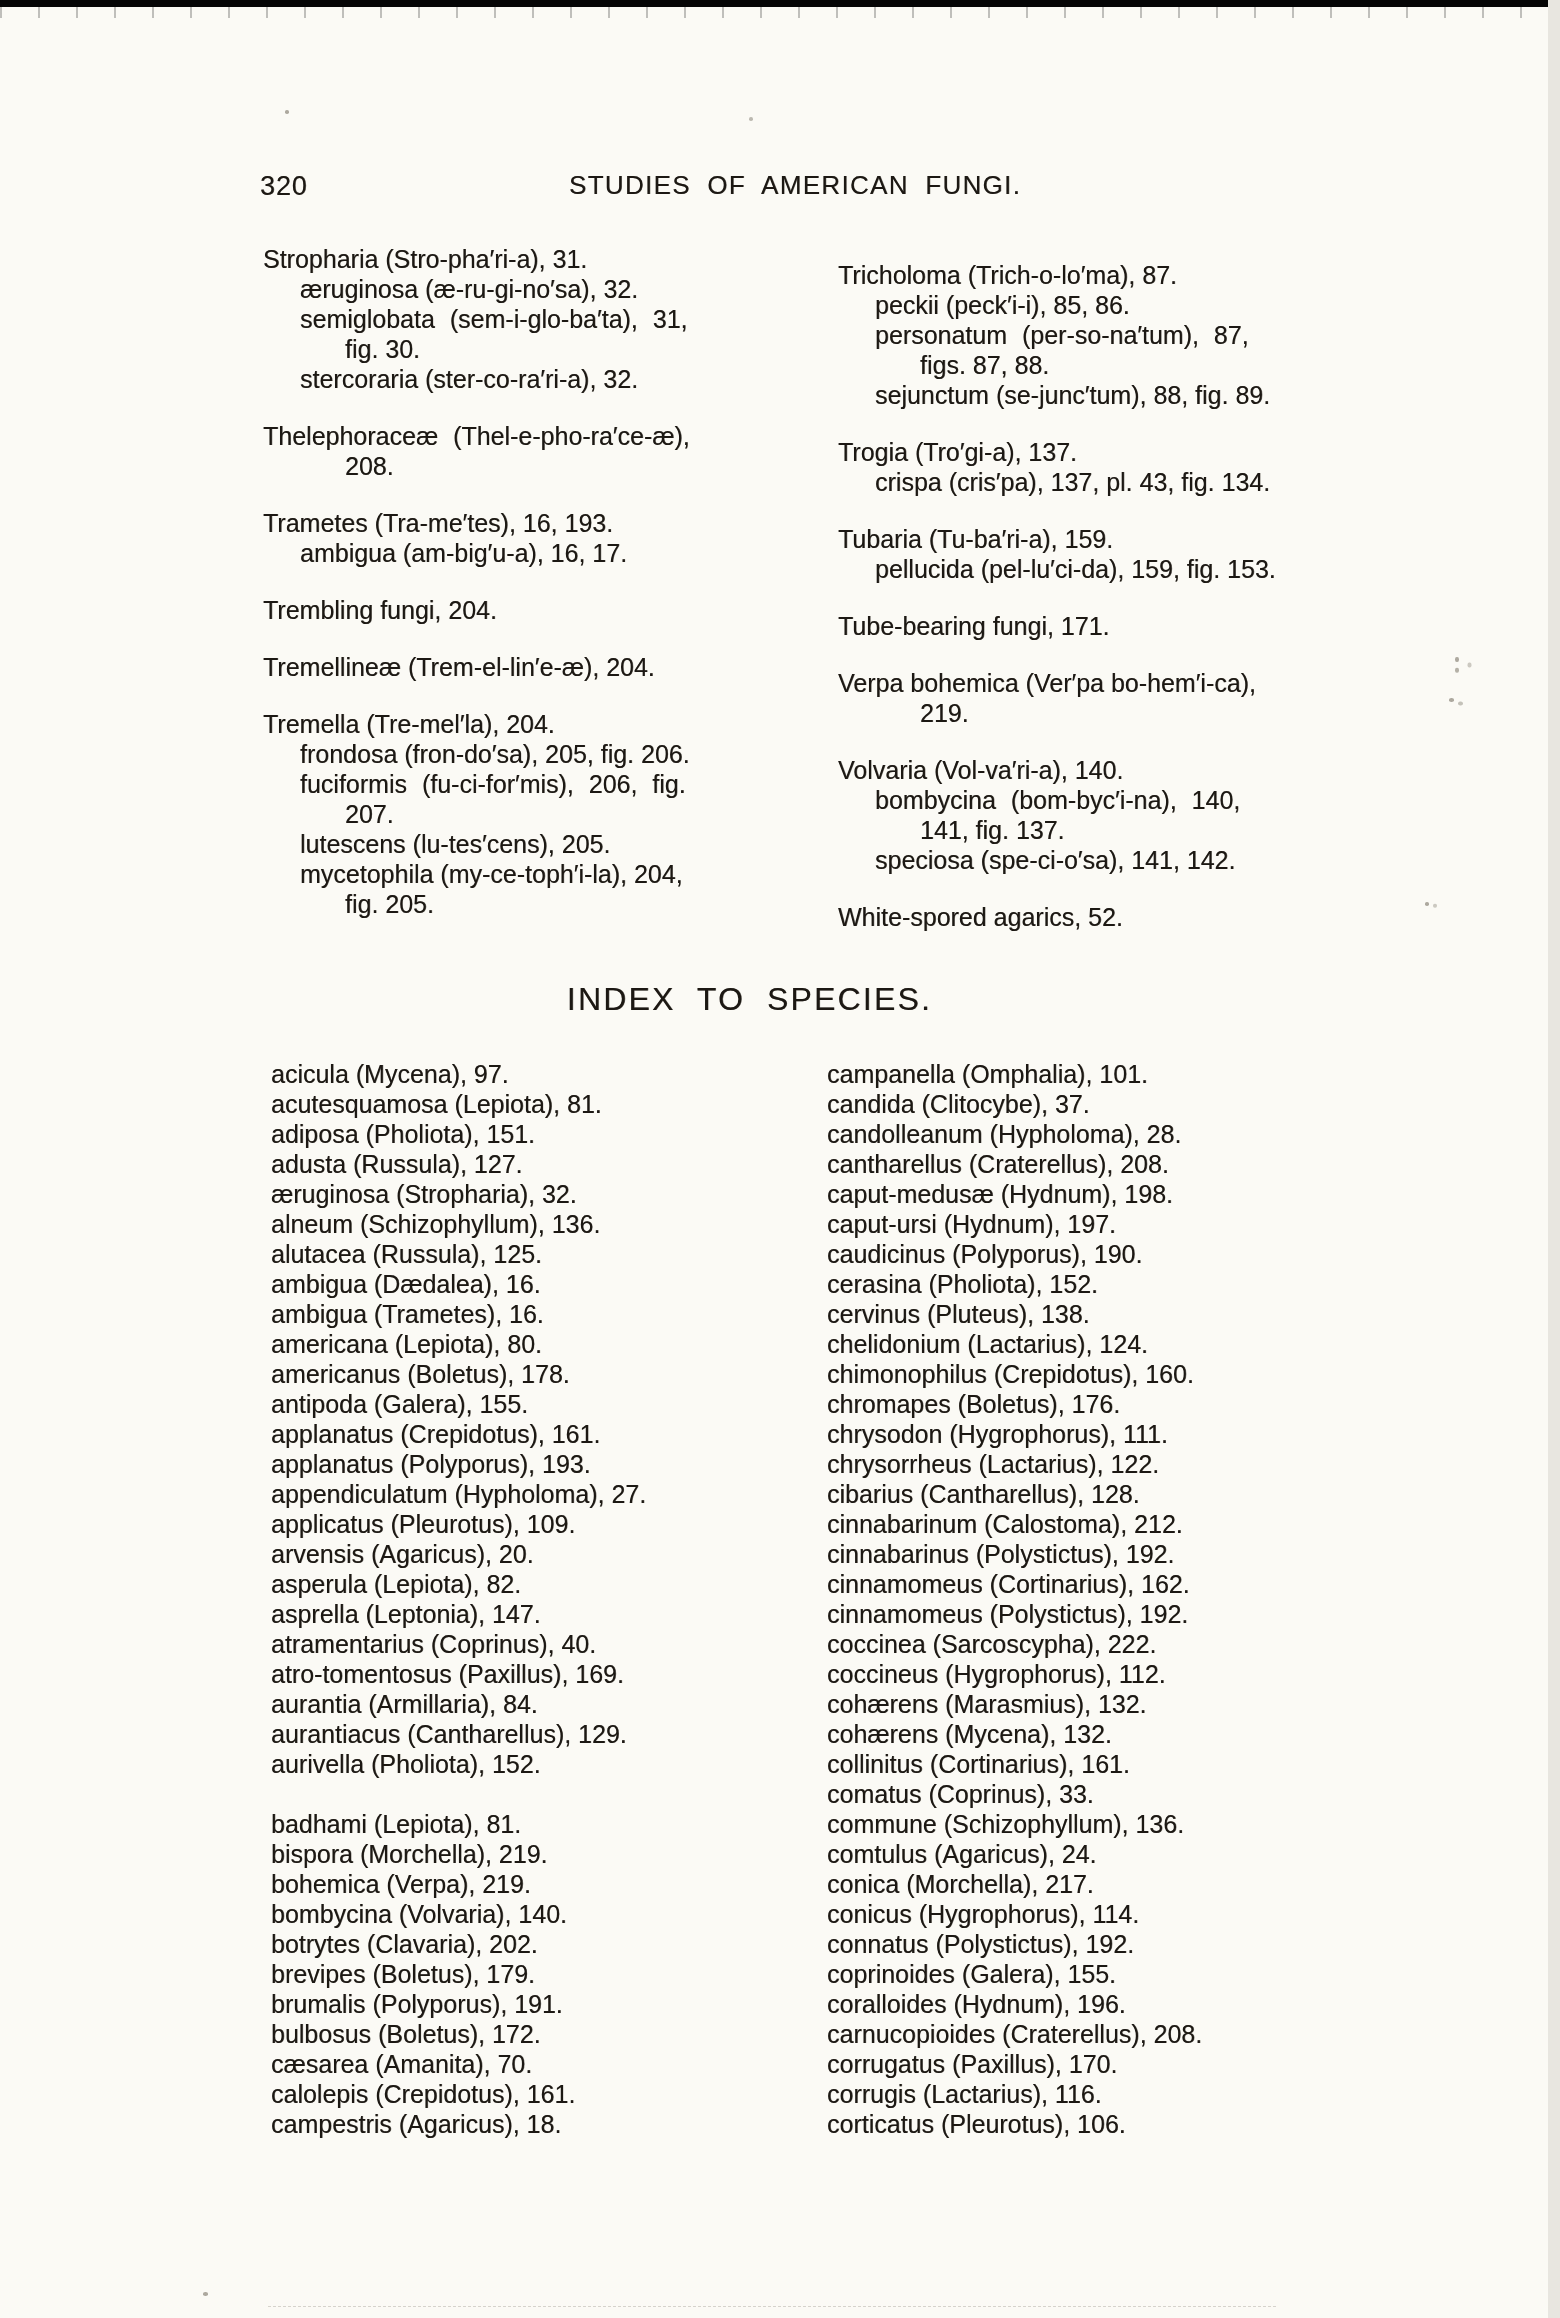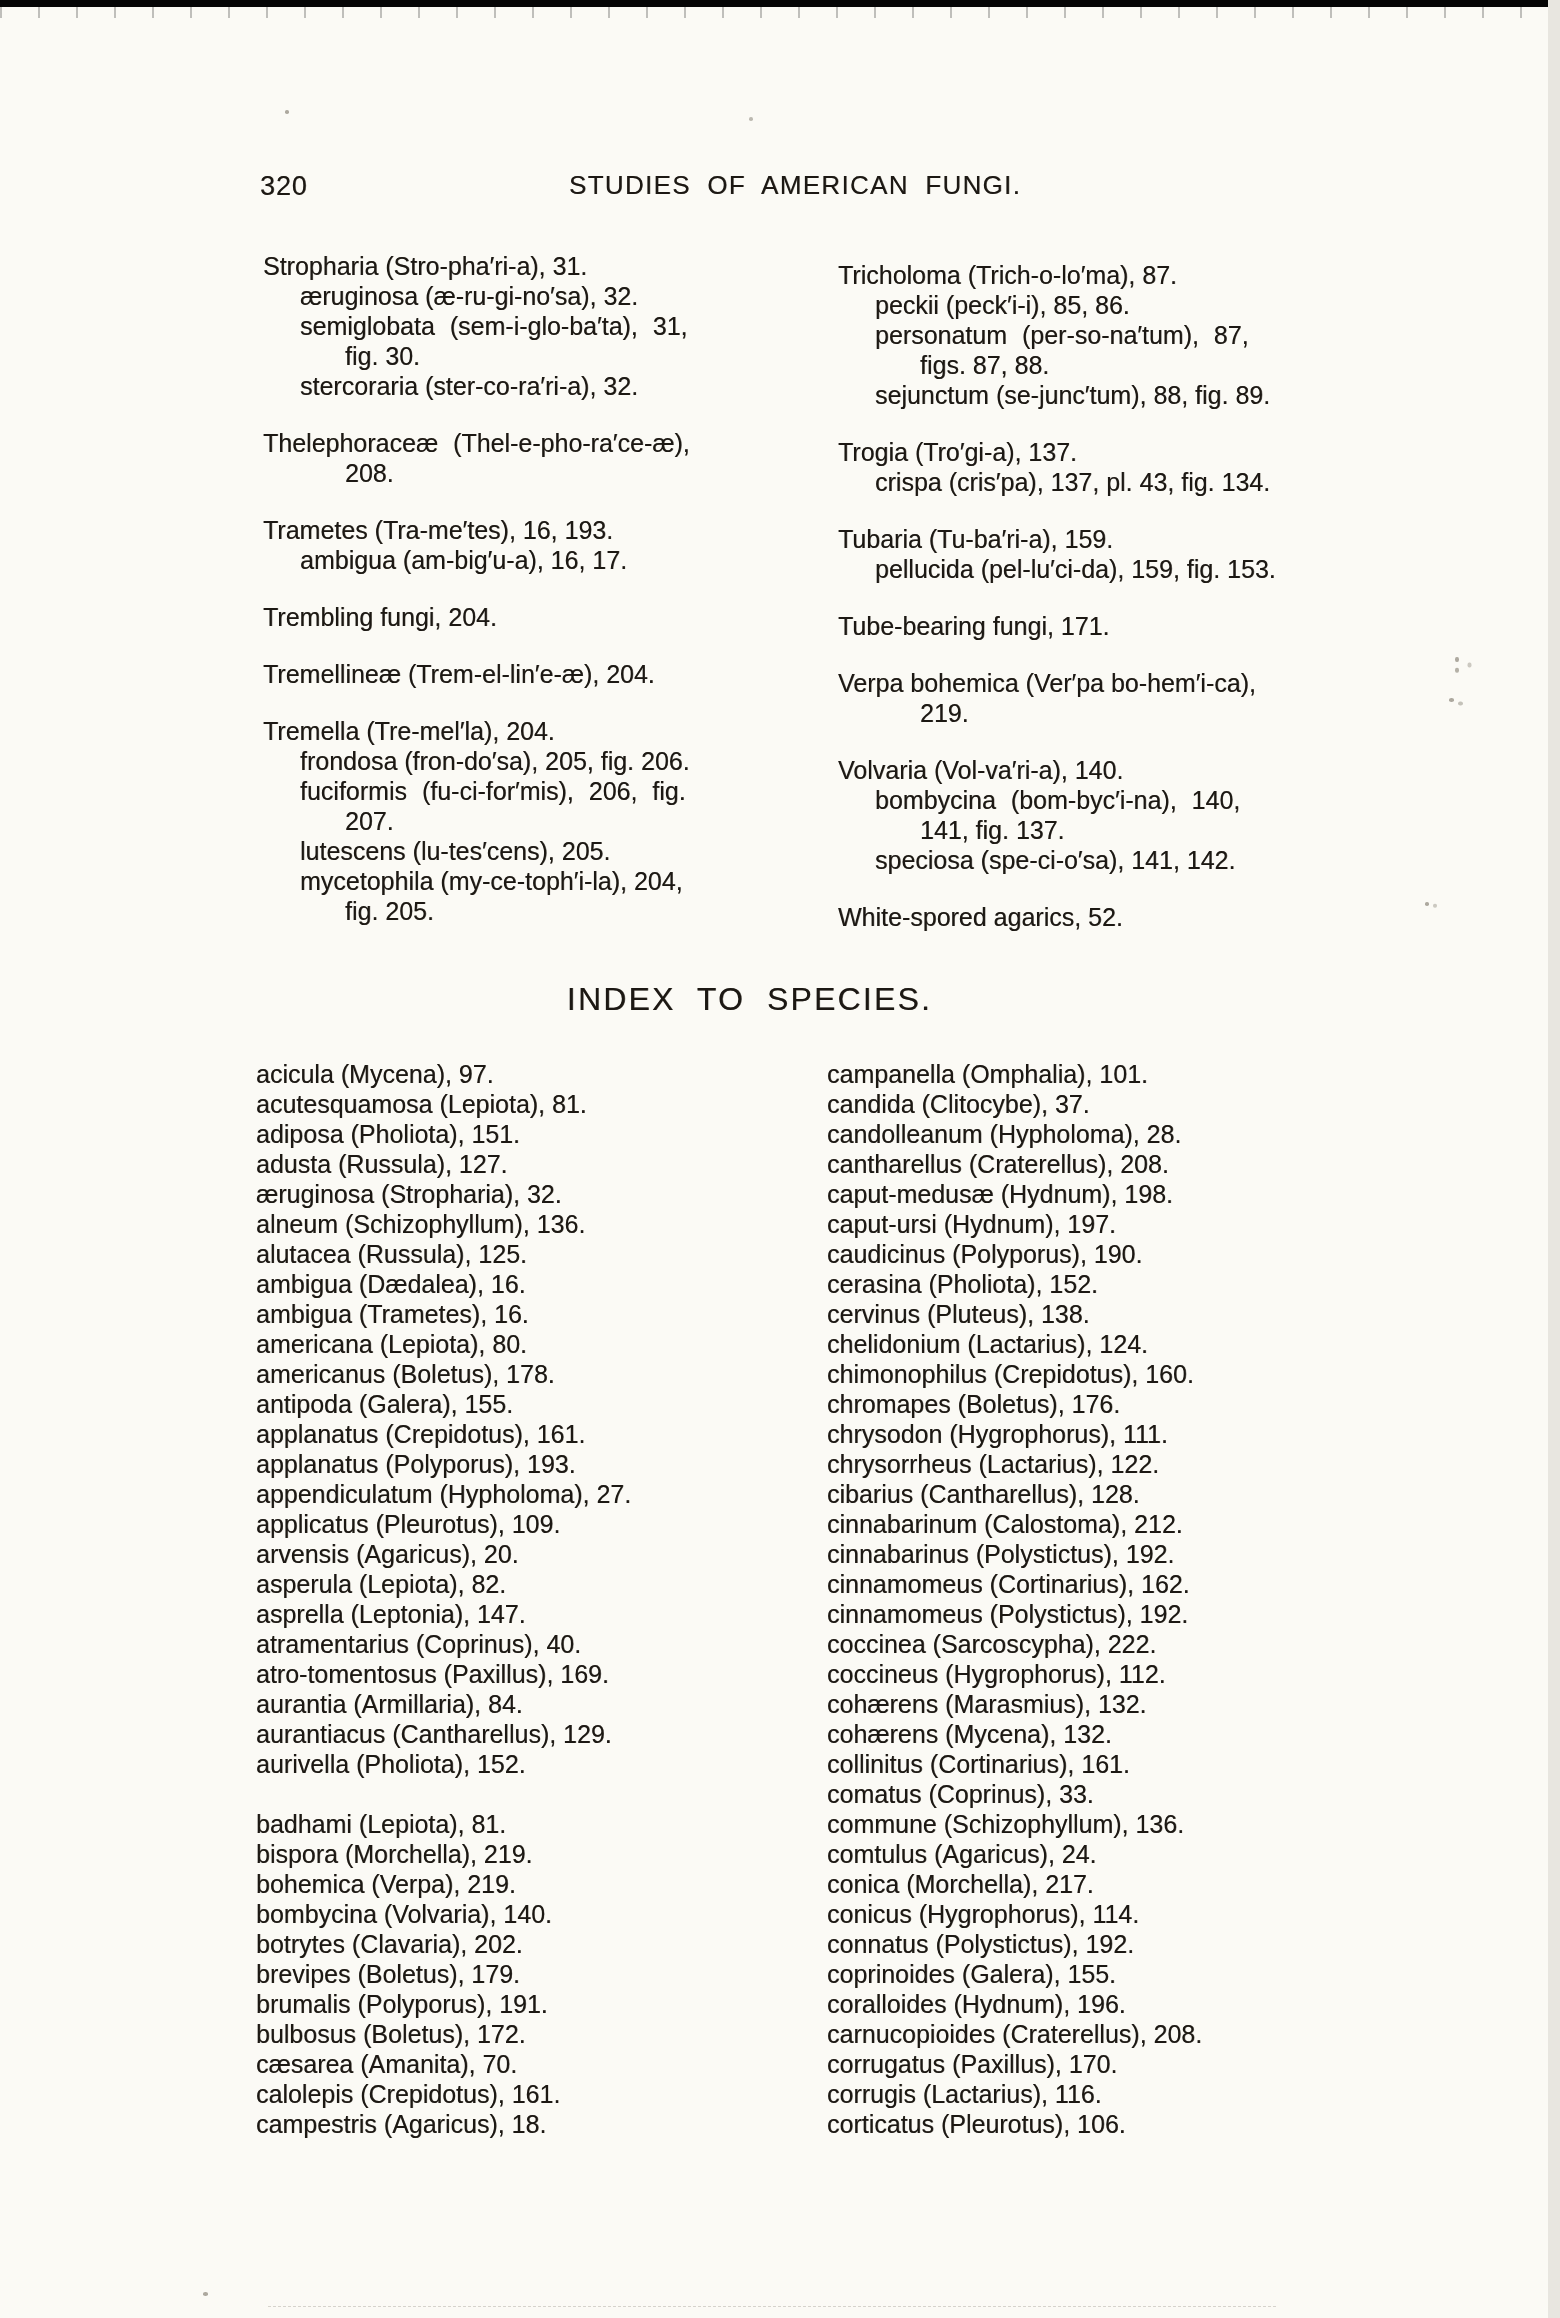--- a/index.html
+++ b/index.html
@@ -37,40 +37,40 @@
     font-size:27px;line-height:30px;letter-spacing:0.9px;
   }
   .running-title{
     position:absolute;left:569px;top:171px;
     font-size:26px;line-height:29px;
     letter-spacing:1.3px;word-spacing:8px;
   }
 
   
   .gcol{position:absolute;font-size:25px;line-height:30px;}
-  #genus-left{left:263px;top:251px;width:571px;}
+  #genus-left{left:263px;top:244px;width:571px;}
   #genus-right{left:838px;top:260px;width:544px;}
   .group{margin-bottom:27px;}
   .group:last-child{margin-bottom:16px;}
   .line{white-space:nowrap;}
   .line.i1{padding-left:37px;}
   .line.i2{padding-left:82px;}
   .line.wide{word-spacing:8px;}
 
   
   .species-heading{
     position:absolute;left:134px;top:981px;width:1231px;
     margin:0;text-align:center;
     font-size:32px;line-height:37px;font-weight:400;
     letter-spacing:2.2px;word-spacing:10.7px;
   }
 
   
   .scol{position:absolute;font-size:25px;line-height:30px;}
-  #species-left{left:256px;top:1059px;width:562px;}
+  #species-left{left:271px;top:1059px;width:562px;}
   #species-right{left:827px;top:1059px;width:553px;}
   .sgroup{margin-bottom:30px;}
   .sgroup:last-child{margin-bottom:0;}
   .entry{white-space:nowrap;}
 </style>
 </head>
 <body>
 
 <div class="page">
 

